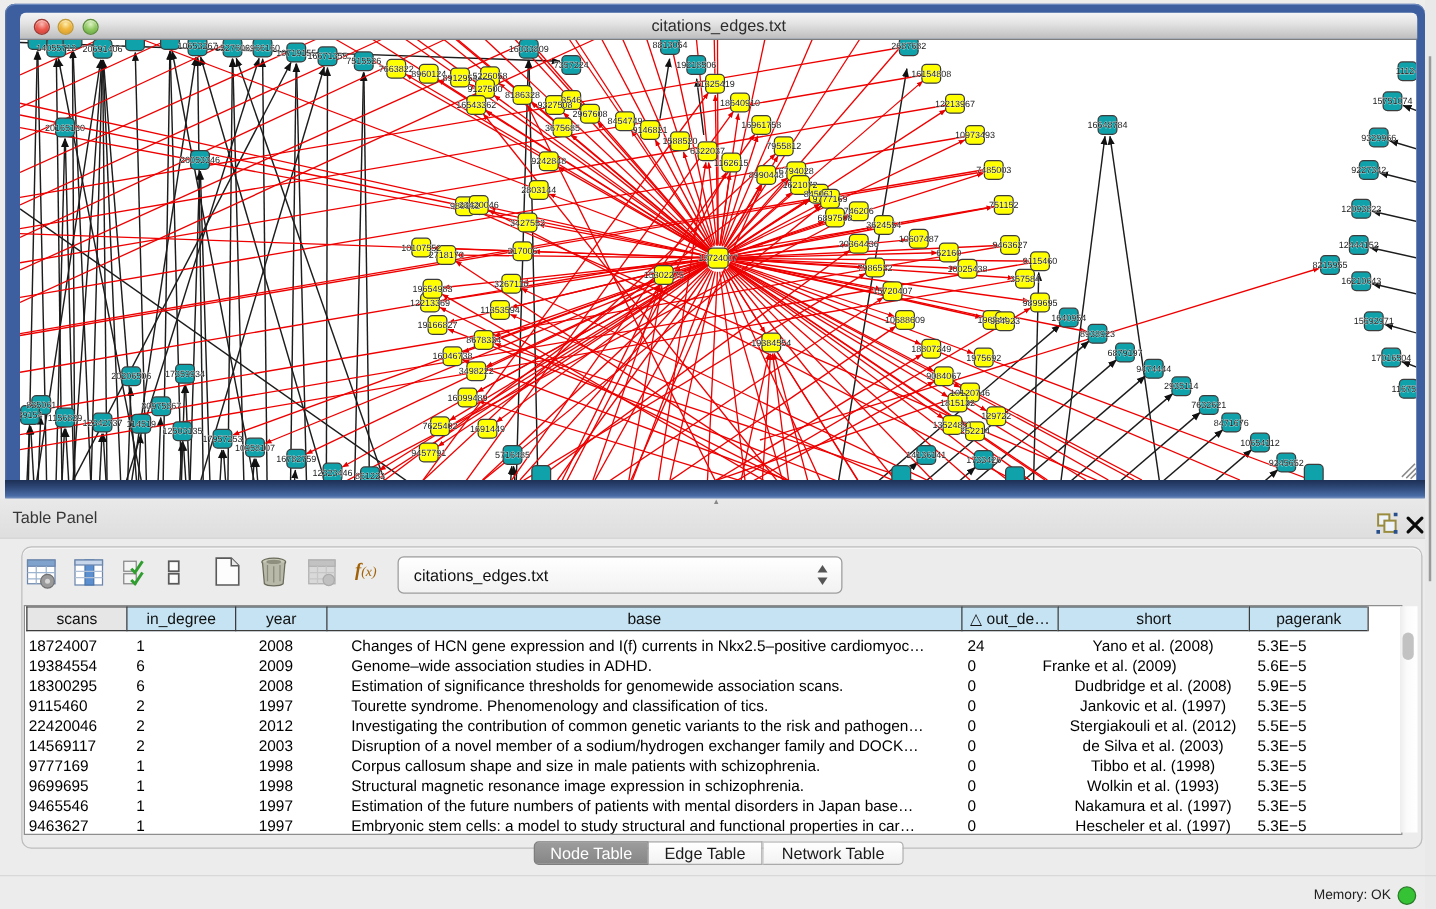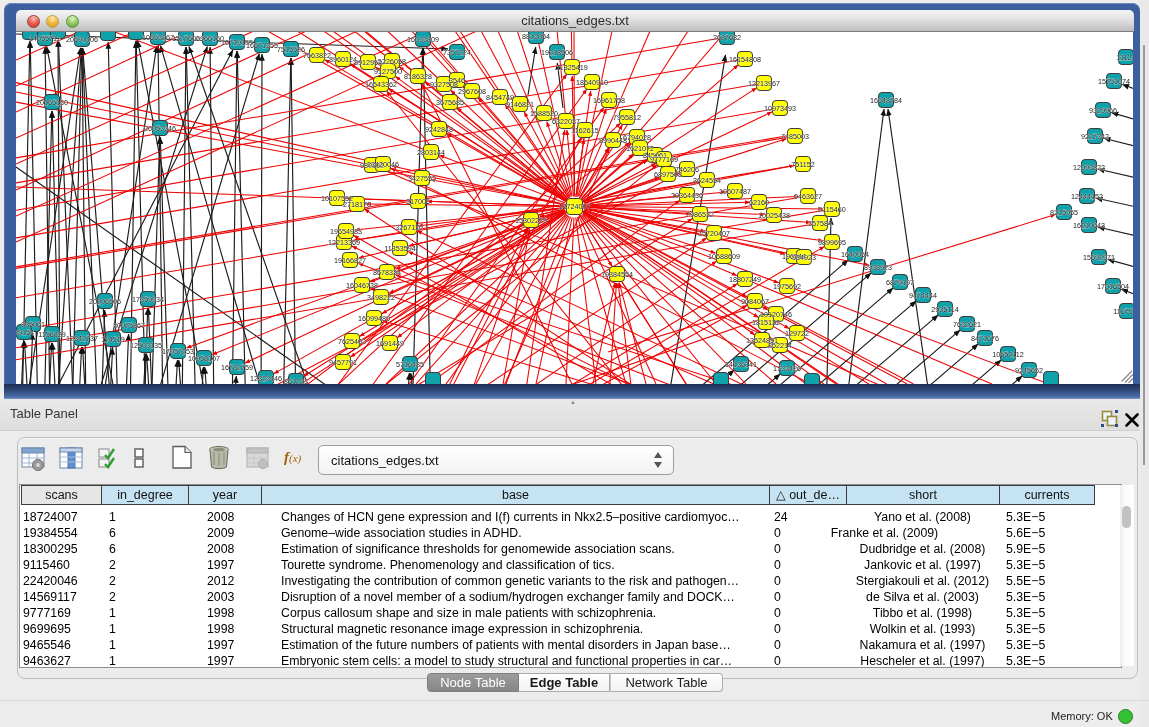--- a/index.html
+++ b/index.html
@@ -36,21 +36,21 @@
 .th{position:absolute;top:0;height:20px;background:#c5e3f2;border:1px solid #3c3c3c;border-right:none;box-sizing:border-box;
  font-size:12.5px;color:#111;text-align:center;line-height:19px;}
 .tbrow{position:absolute;font-size:12.3px;color:#000;height:16px;line-height:16px;white-space:nowrap;}
 .c{position:absolute;top:0;}
 #vscroll{left:1120px;top:485px;width:14px;height:181px;background:linear-gradient(90deg,#ededed,#fbfbfb 40%,#ffffff);}
 #vthumb{left:1122px;top:506px;width:9px;height:22px;background:#c2c2c2;border-radius:5px;}
 
 #tabs{left:427px;top:673px;height:19px;}
 .tab{position:absolute;top:0;height:19px;line-height:18px;font-size:13px;text-align:center;box-sizing:border-box;}
 #tab1{left:0;width:92px;background:linear-gradient(180deg,#9c9c9c,#868686);color:#fff;border:1px solid #7e7e7e;border-radius:4px 0 0 4px;}
-#tab2{left:92px;width:91px;background:linear-gradient(180deg,#ffffff,#f2f2f2);color:#1a1a1a;border:1px solid #aaa;border-left:none;font-weight:bold;}
+#tab2{left:92px;width:91px;background:linear-gradient(180deg,#ffffff,#f2f2f2);color:#1a1a1a;border:1px solid #aaa;border-left:none;}
 #tab3{left:183px;width:113px;background:linear-gradient(180deg,#ffffff,#f2f2f2);color:#1a1a1a;border:1px solid #aaa;border-left:1px solid #c6c6c6;border-radius:0 4px 4px 0;}
 #statusline{left:0;top:700px;width:1149px;height:1px;background:#d8d8d8;}
 #memok{left:1051px;top:710px;font-size:11px;color:#222;}
 #memdot{left:1118px;top:709px;width:13px;height:13px;border-radius:50%;background:#35c235;border:1px solid #2a7a2a;}
 </style>
 </head>
 <body>
 <div class="abs" id="topmargin"></div>
 <div class="abs" id="leftmargin"></div>
 <div class="abs" id="frame"></div>
@@ -702,39 +702,39 @@
     <path d="M6 17 L10 11 L2 11 z" fill="#555"></path>
   </svg>
 <div class="abs" id="tablewrap">
 <div id="thead">
 <div class="th" style="left:1px;width:80px;background:#e6e6e6;">scans</div>
 <div class="th" style="left:81px;width:87px;">in_degree</div>
 <div class="th" style="left:168px;width:73px;">year</div>
 <div class="th" style="left:241px;width:508px;">base</div>
 <div class="th" style="left:749px;width:77px;">△ out_de…</div>
 <div class="th" style="left:826px;width:153px;">short</div>
-<div class="th" style="left:979px;width:95px;">currents</div>
+<div class="th" style="left:979px;width:95px;">pagerank</div>
 <div style="position:absolute;left:1074px;top:0;width:1px;height:20px;background:#3c3c3c"></div>
 </div>
 <div class="tbrow" style="left:0;top:24px;width:1101px;">
 <div class="c" style="left:3px;">18724007</div>
 <div class="c" style="left:89px;">1</div>
 <div class="c" style="left:187px;">2008</div>
 <div class="c" style="left:261px;">Changes of HCN gene expression and I(f) currents in Nkx2.5–positive cardiomyoc…</div>
 <div class="c" style="left:754px;">24</div>
 <div class="c" style="left:826px;width:153px;text-align:center;">Yano et al. (2008)</div>
 <div class="c" style="left:986px;">5.3E−5</div>
 </div>
 <div class="tbrow" style="left:0;top:40px;width:1101px;">
 <div class="c" style="left:3px;">19384554</div>
 <div class="c" style="left:89px;">6</div>
 <div class="c" style="left:187px;">2009</div>
 <div class="c" style="left:261px;">Genome–wide association studies in ADHD.</div>
 <div class="c" style="left:754px;">0</div>
-<div class="c" style="left:788px;width:153px;text-align:center;">Franke et al. (2009)</div>
+<div class="c" style="left:814px;width:153px;text-align:left;">Franke et al. (2009)</div>
 <div class="c" style="left:986px;">5.6E−5</div>
 </div>
 <div class="tbrow" style="left:0;top:56px;width:1101px;">
 <div class="c" style="left:3px;">18300295</div>
 <div class="c" style="left:89px;">6</div>
 <div class="c" style="left:187px;">2008</div>
 <div class="c" style="left:261px;">Estimation of significance thresholds for genomewide association scans.</div>
 <div class="c" style="left:754px;">0</div>
 <div class="c" style="left:826px;width:153px;text-align:center;">Dudbridge et al. (2008)</div>
 <div class="c" style="left:986px;">5.9E−5</div>

